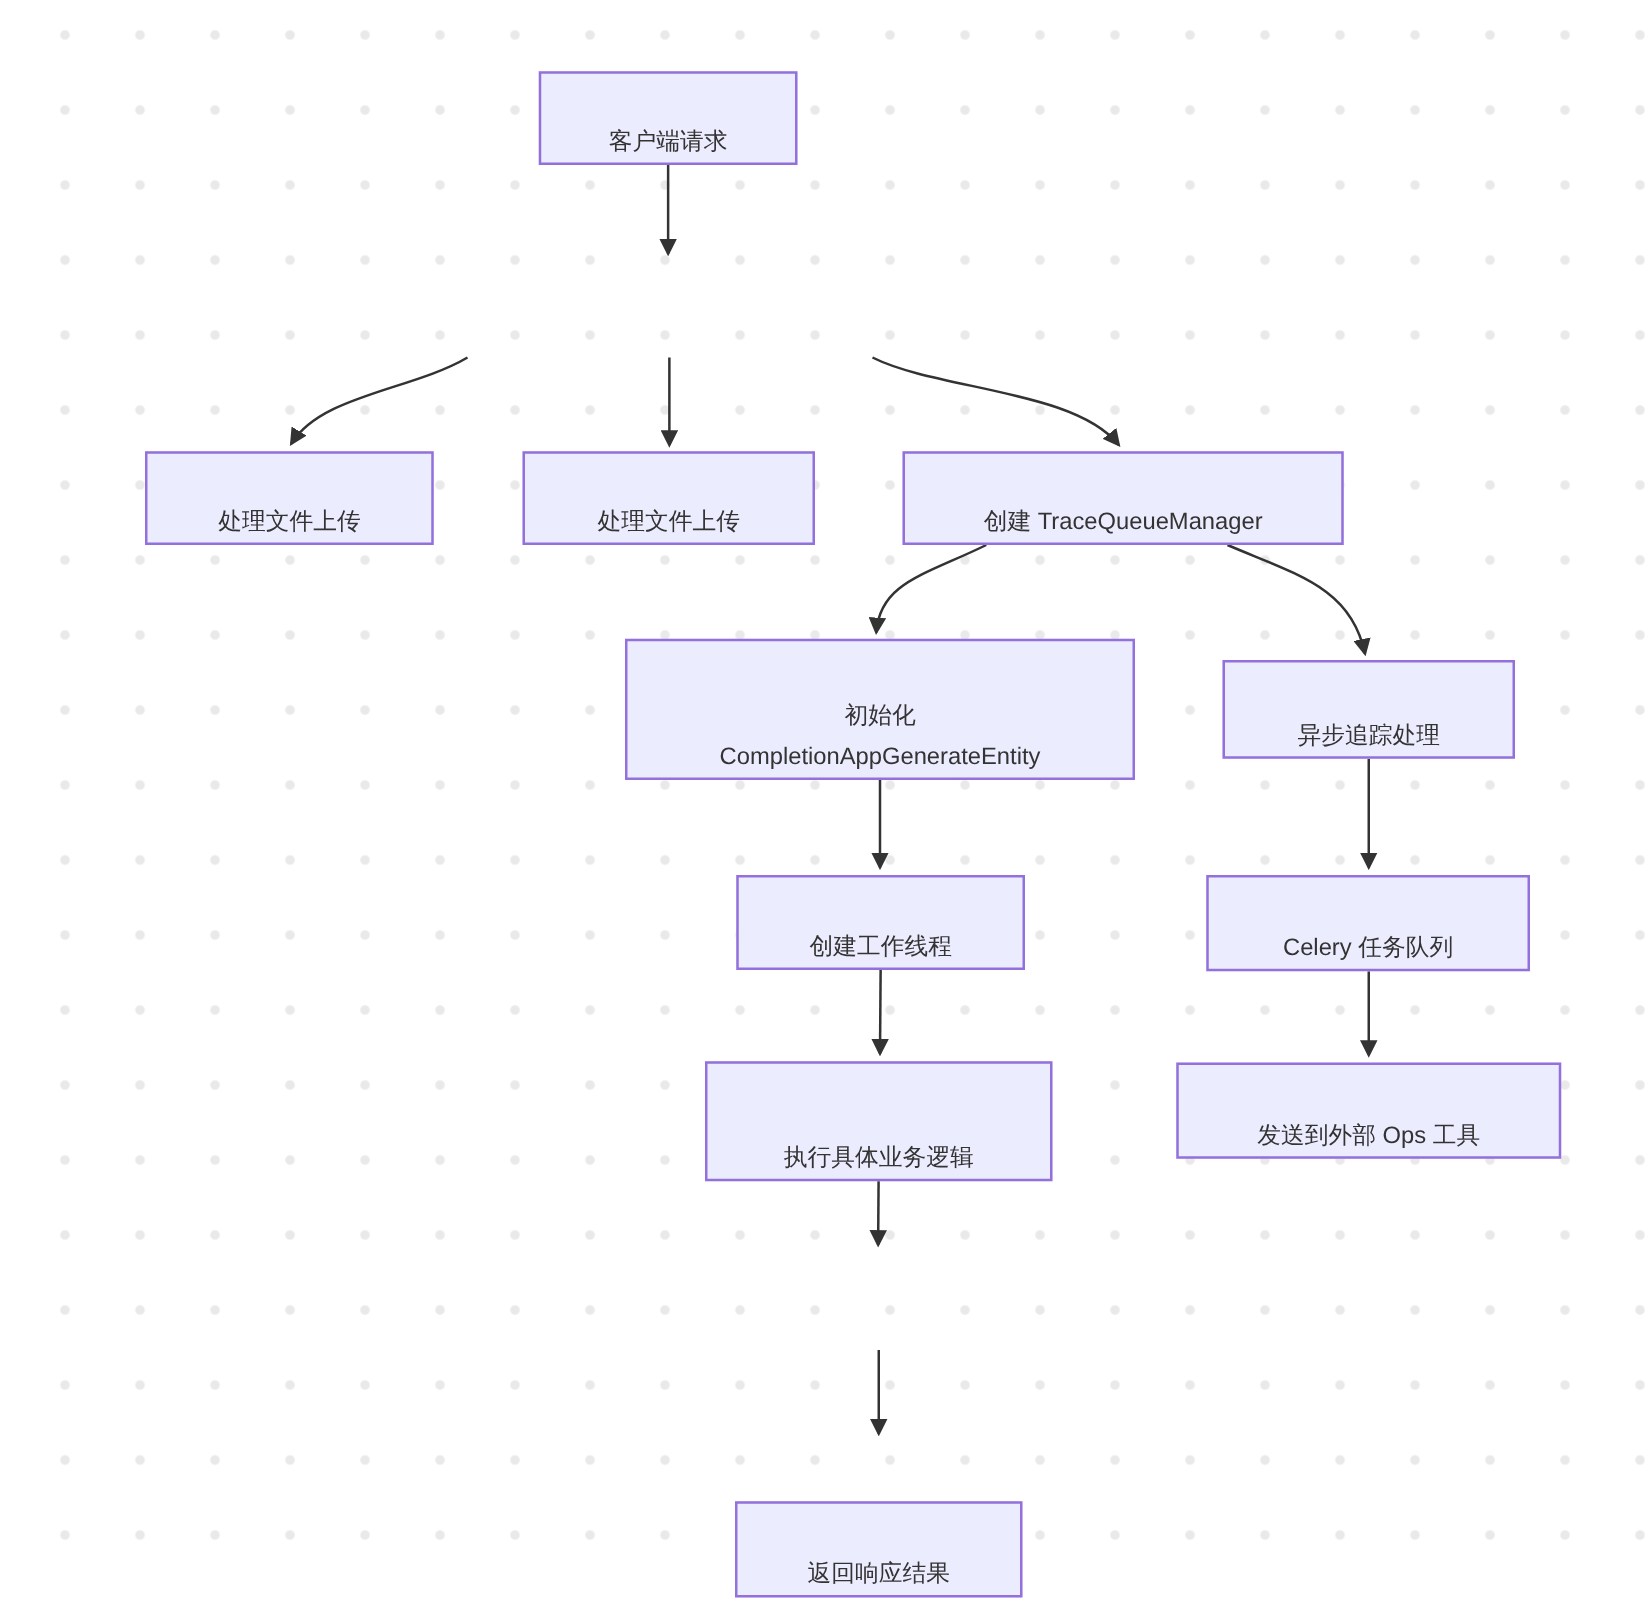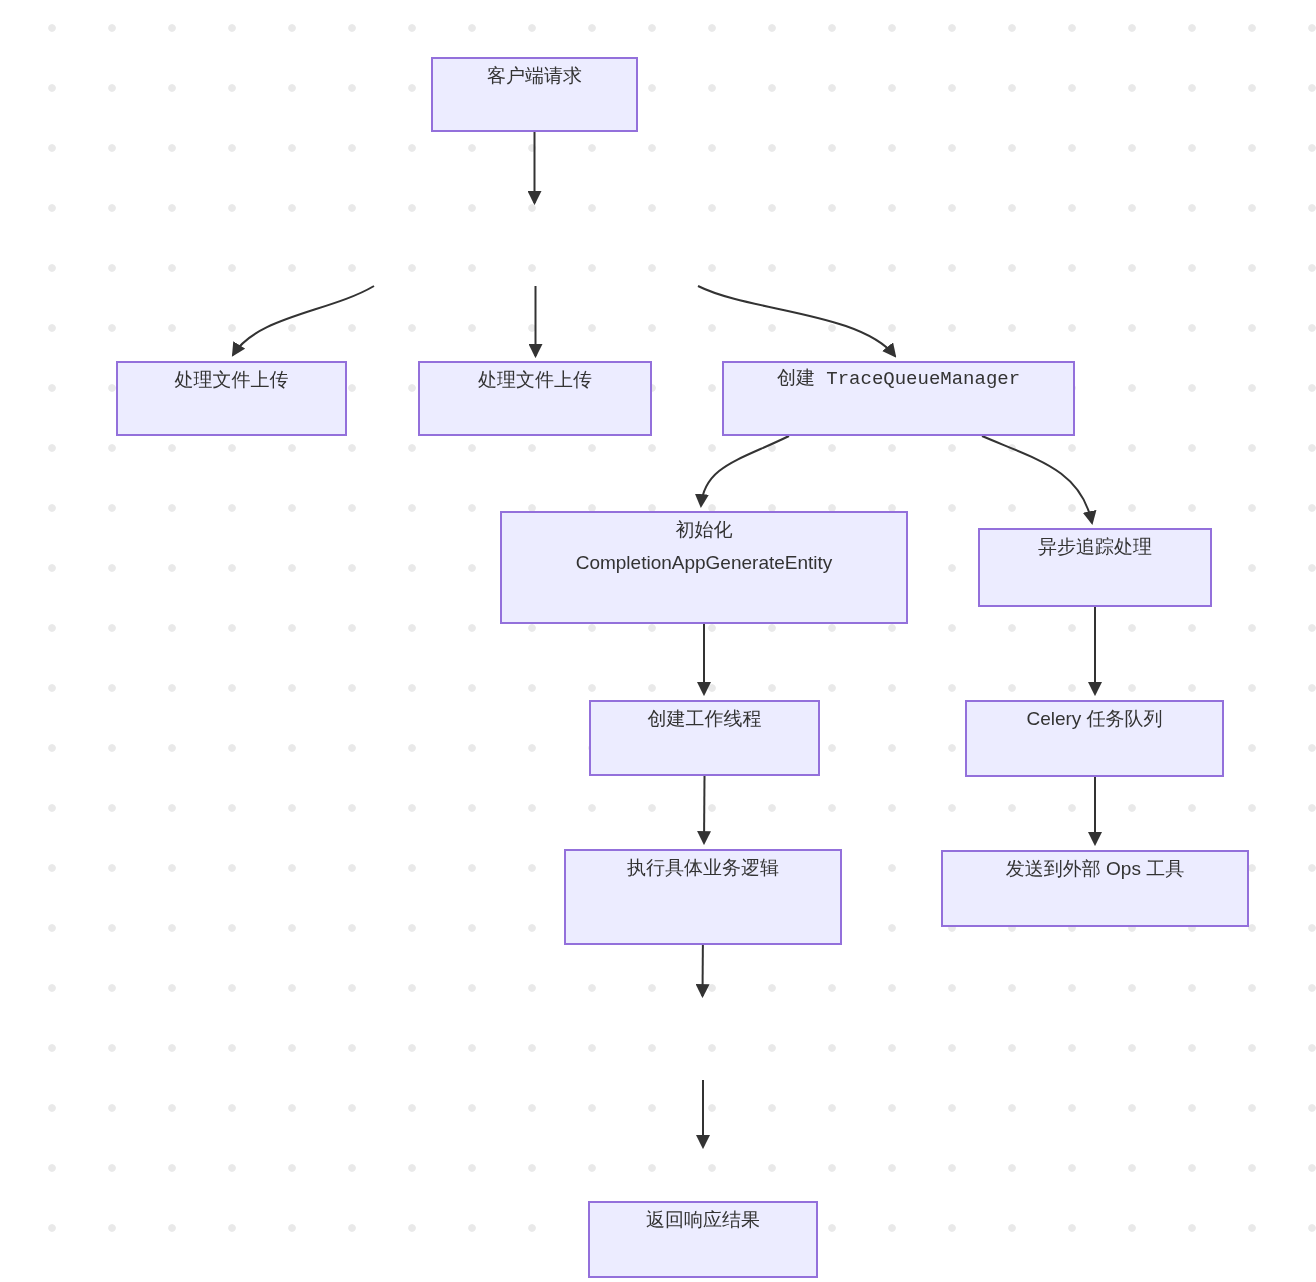--- a/index.html
+++ b/index.html
@@ -34,21 +34,21 @@
     fill: none;
     stroke: #333333;
     stroke-width: 2px;
   }
   .node {
     position: absolute;
     box-sizing: border-box;
     background: #ECECFF;
     border: 2px solid #9370DB;
     display: flex;
-    align-items: flex-start;
+    align-items: flex-end;
     justify-content: center;
     text-align: center;
     color: #333333;
     font-size: 19px;
   }
   .node .lbl {
     white-space: pre-line;
     line-height: 1.75;
     padding: 0 10px;
   }
@@ -84,21 +84,21 @@
 
 
   <div class="node" style="left:116px; top:361px; width:231px; height:75px;">
     <span class="lbl">处理文件上传</span>
   </div>
 
   <div class="node" style="left:418px; top:361px; width:234px; height:75px;">
     <span class="lbl">处理文件上传</span>
   </div>
 
-  <div class="node" style="left:722px; top:361px; width:353px; height:75px;font-family:Liberation Mono, monospace;">
+  <div class="node" style="left:722px; top:361px; width:353px; height:75px;">
     <span class="lbl">创建 TraceQueueManager</span>
   </div>
 
   <div class="node" style="left:500px; top:511px; width:408px; height:113px;">
     <span class="lbl">初始化
 CompletionAppGenerateEntity</span>
   </div>
 
   <div class="node" style="left:978px; top:528px; width:234px; height:79px;">
     <span class="lbl">异步追踪处理</span>

